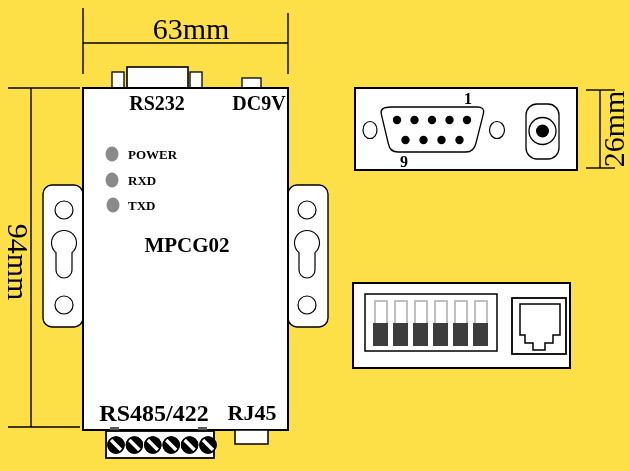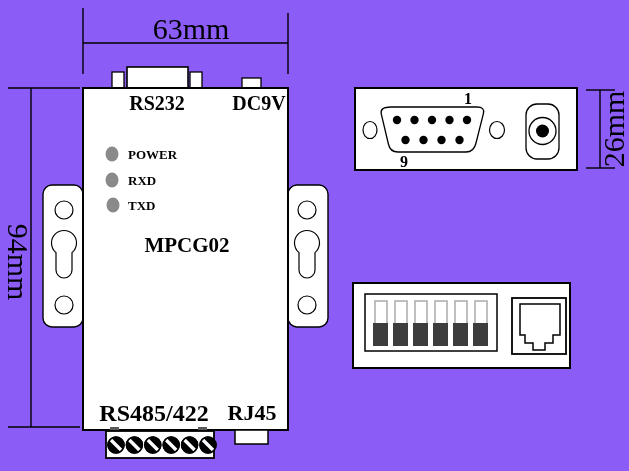--- a/index.html
+++ b/index.html
@@ -1,16 +1,16 @@
 <!DOCTYPE html>
 <html><head>
 <meta charset="utf-8">
 <style>
   html,body{margin:0;padding:0;background:#fff;}
-  #stage{position:relative;width:629px;height:471px;background:#8b5cf6;overflow:hidden;
+  #stage{position:relative;width:629px;height:471px;background:#fde047;overflow:hidden;
          font-family:"Liberation Serif","DejaVu Serif",serif;}
   svg{position:absolute;left:0;top:0;}
   text{fill:#000;font-family:"Liberation Serif","DejaVu Serif",serif;}
   .dim{font-size:30px;font-weight:normal;}
   .lbl{font-weight:bold;}
 </style>
 </head>
 <body>
 
 <div id="stage">

